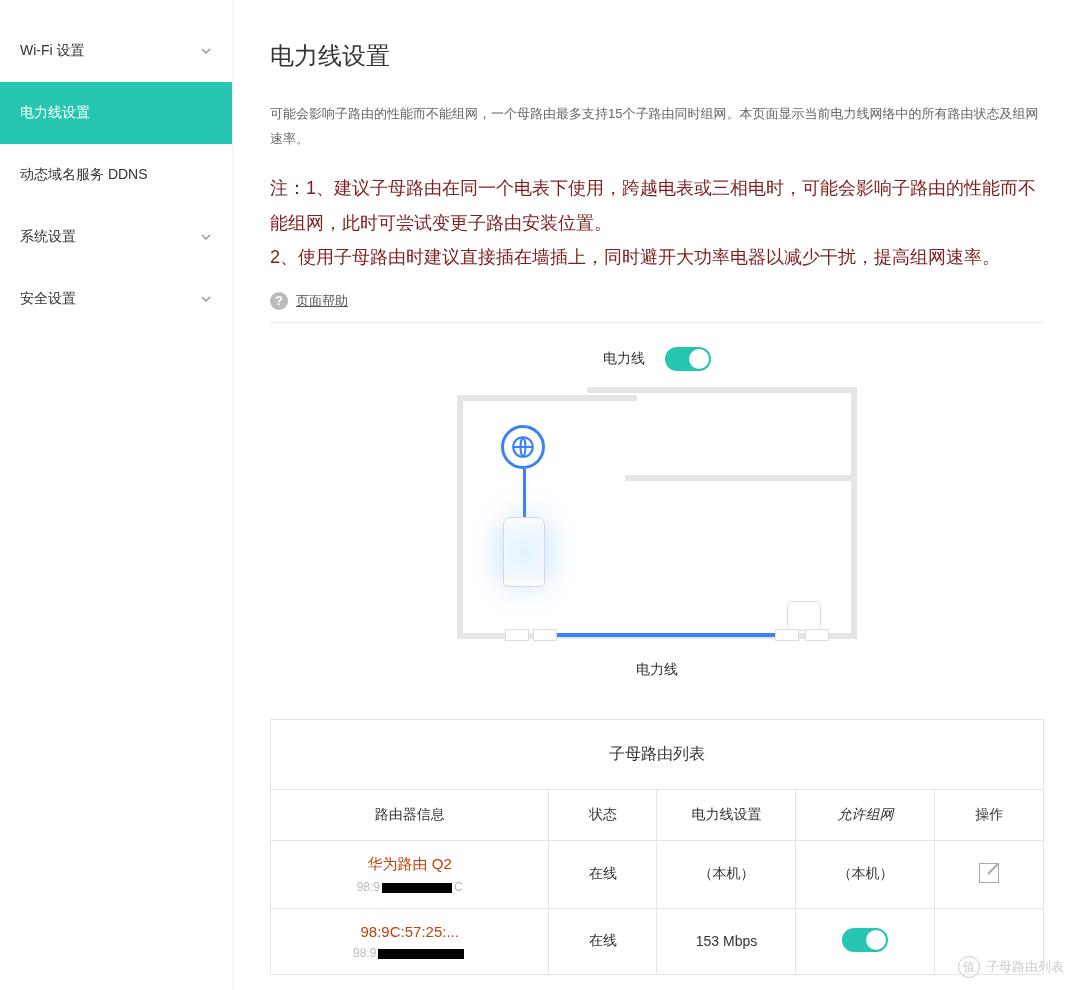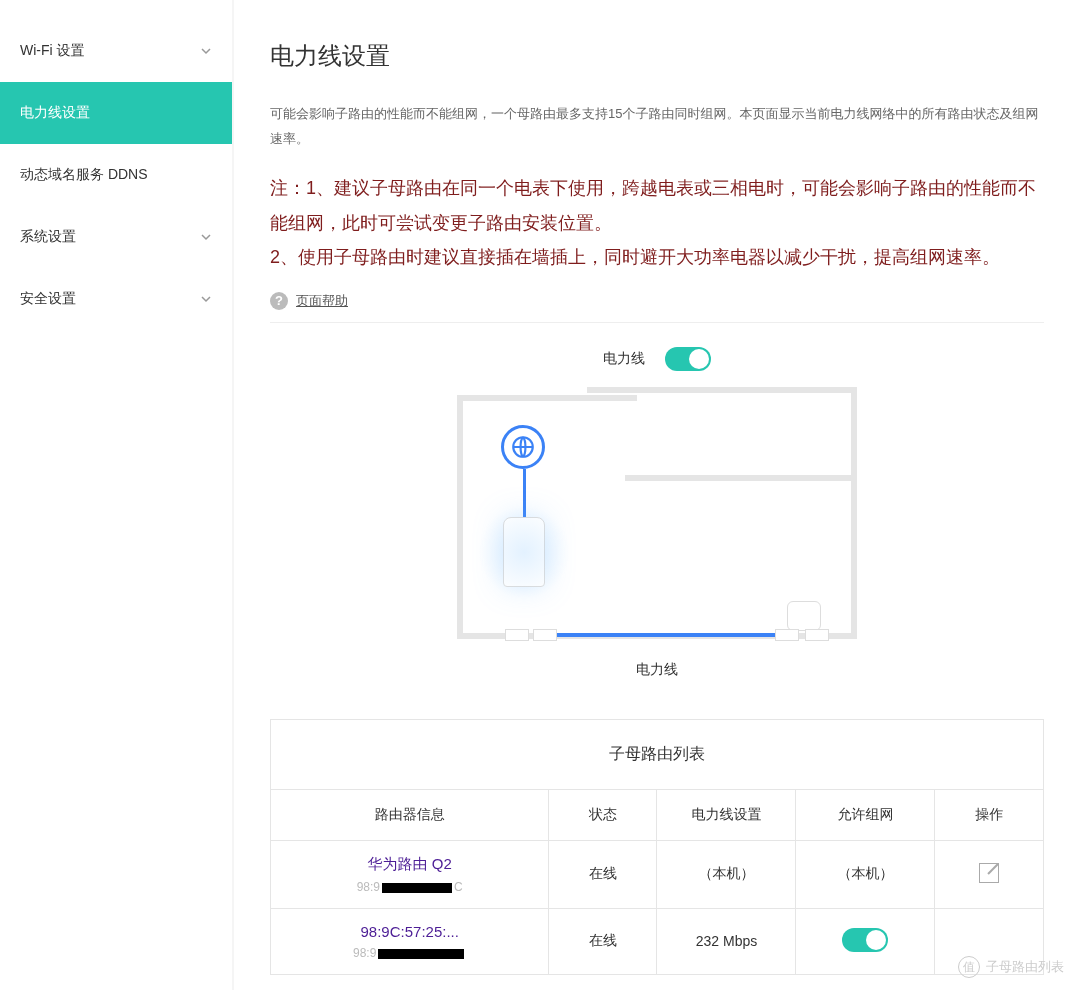--- a/index.html
+++ b/index.html
@@ -53,23 +53,23 @@
     .router-table-wrap { border: 1px solid #e5e5e5; }
     .table-title { text-align: center; font-size: 16px; padding: 24px 0; border-bottom: 1px solid #e5e5e5; }
     .router-table { width: 100%; border-collapse: collapse; }
     .router-table th { font-weight: normal; font-size: 14px; color: #333; padding: 16px 8px; border-bottom: 1px solid #e5e5e5; text-align: center; }
     .router-table td { font-size: 14px; color: #333; padding: 14px 8px; border-bottom: 1px solid #e5e5e5; text-align: center; vertical-align: middle; }
     .router-table tr:last-child td { border-bottom: none; }
     .router-table th:not(:last-child), .router-table td:not(:last-child) { border-right: 1px solid #e5e5e5; }
     .col-name { width: 36%; }
     .col-status { width: 14%; }
     .col-speed { width: 18%; }
-    .col-allow { width: 18%; }
+    .col-allow { width: 18%; font-style: italic; }
     .col-op { width: 14%; }
-    .device-name { font-size: 15px; color: #4c1d95; margin-bottom: 4px; }
+    .device-name { font-size: 15px; color: #c2410c; margin-bottom: 4px; }
     .device-mac { font-size: 12px; color: #bbb; position: relative; display: inline-block; }
     .mac-redact { display: inline-block; background: #000; width: 70px; height: 10px; vertical-align: middle; margin: 0 2px; }
     .edit-icon { display: inline-block; width: 20px; height: 20px; border: 1.5px solid #aaa; position: relative; }
     .edit-icon::after { content: ""; position: absolute; width: 14px; height: 2px; background: #aaa; transform: rotate(-45deg); top: 4px; left: 6px; }
     .small-toggle { display: inline-block; width: 46px; height: 24px; border-radius: 12px; background: #26c6b0; position: relative; }
     .small-toggle::after { content: ""; position: absolute; width: 20px; height: 20px; border-radius: 50%; background: #fff; top: 2px; right: 2px; }
     
     .watermark { position: fixed; right: 16px; bottom: 12px; font-size: 13px; color: #ccc; display: flex; align-items: center; gap: 6px; }
     .wm-icon { width: 22px; height: 22px; border-radius: 50%; border: 1.5px solid #ccc; display: flex; align-items: center; justify-content: center; font-size: 12px; }
   </style>
@@ -170,21 +170,21 @@
             <td><span class="edit-icon"></span></td>
           </tr>
           <tr>
             <td>
               <div class="device-name">98:9C:57:25:...</div>
               <div class="device-mac">
                 <span>98:9</span><span class="mac-redact" style="width:86px;"></span>
               </div>
             </td>
             <td>在线</td>
-            <td>232 Mbps</td>
+            <td>153 Mbps</td>
             <td><span class="small-toggle"></span></td>
             <td></td>
           </tr>
         </tbody>
       </table>
     </div>
   </div>
 </div>
 
 <div class="watermark">

